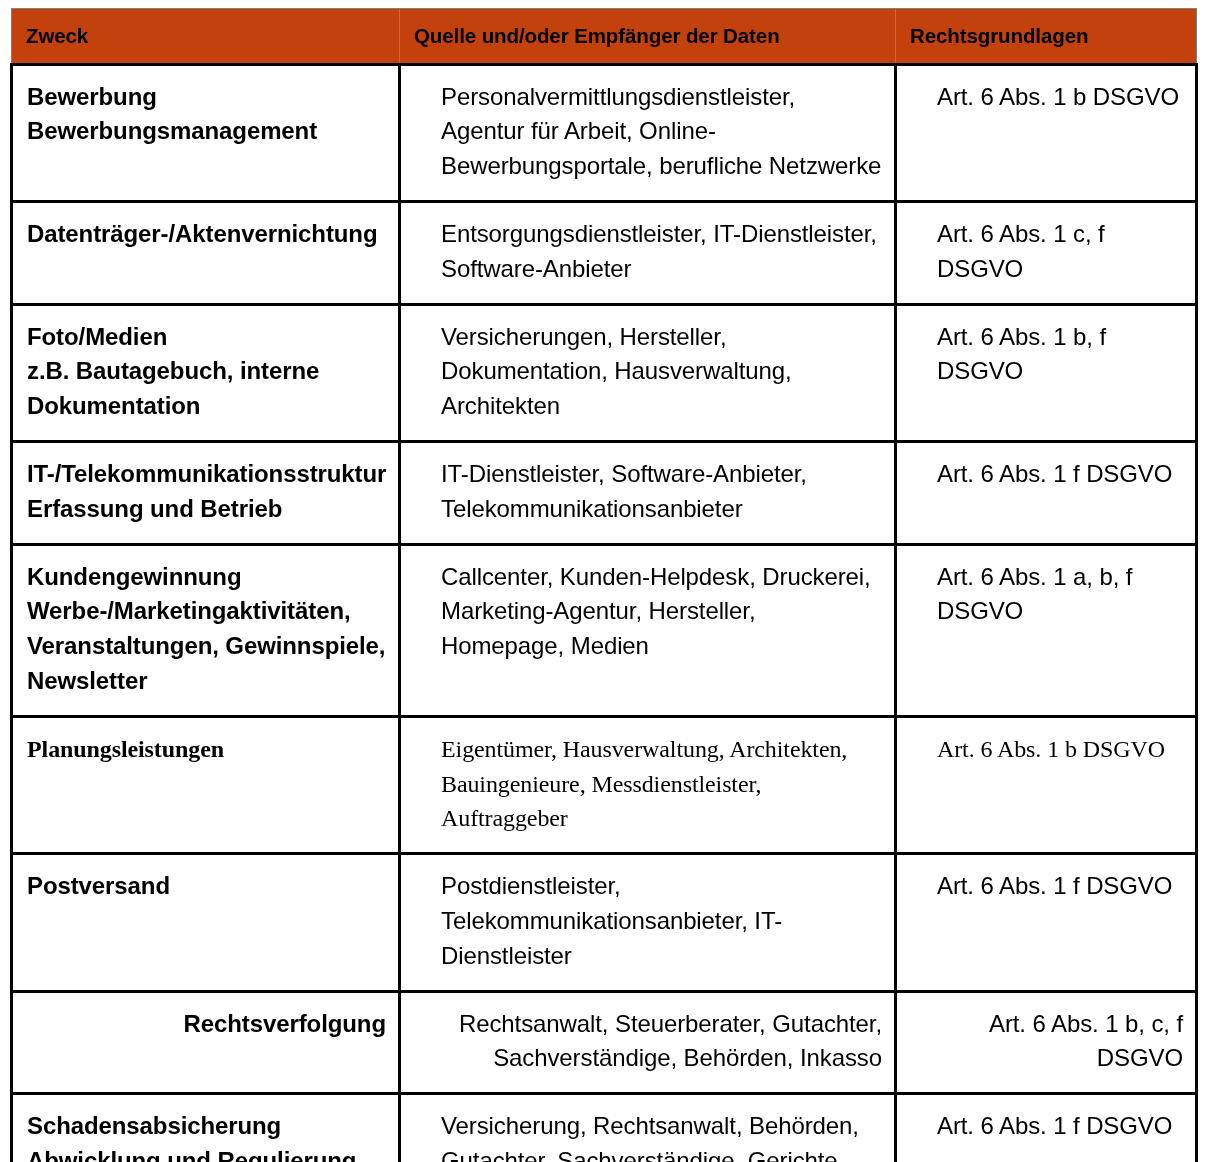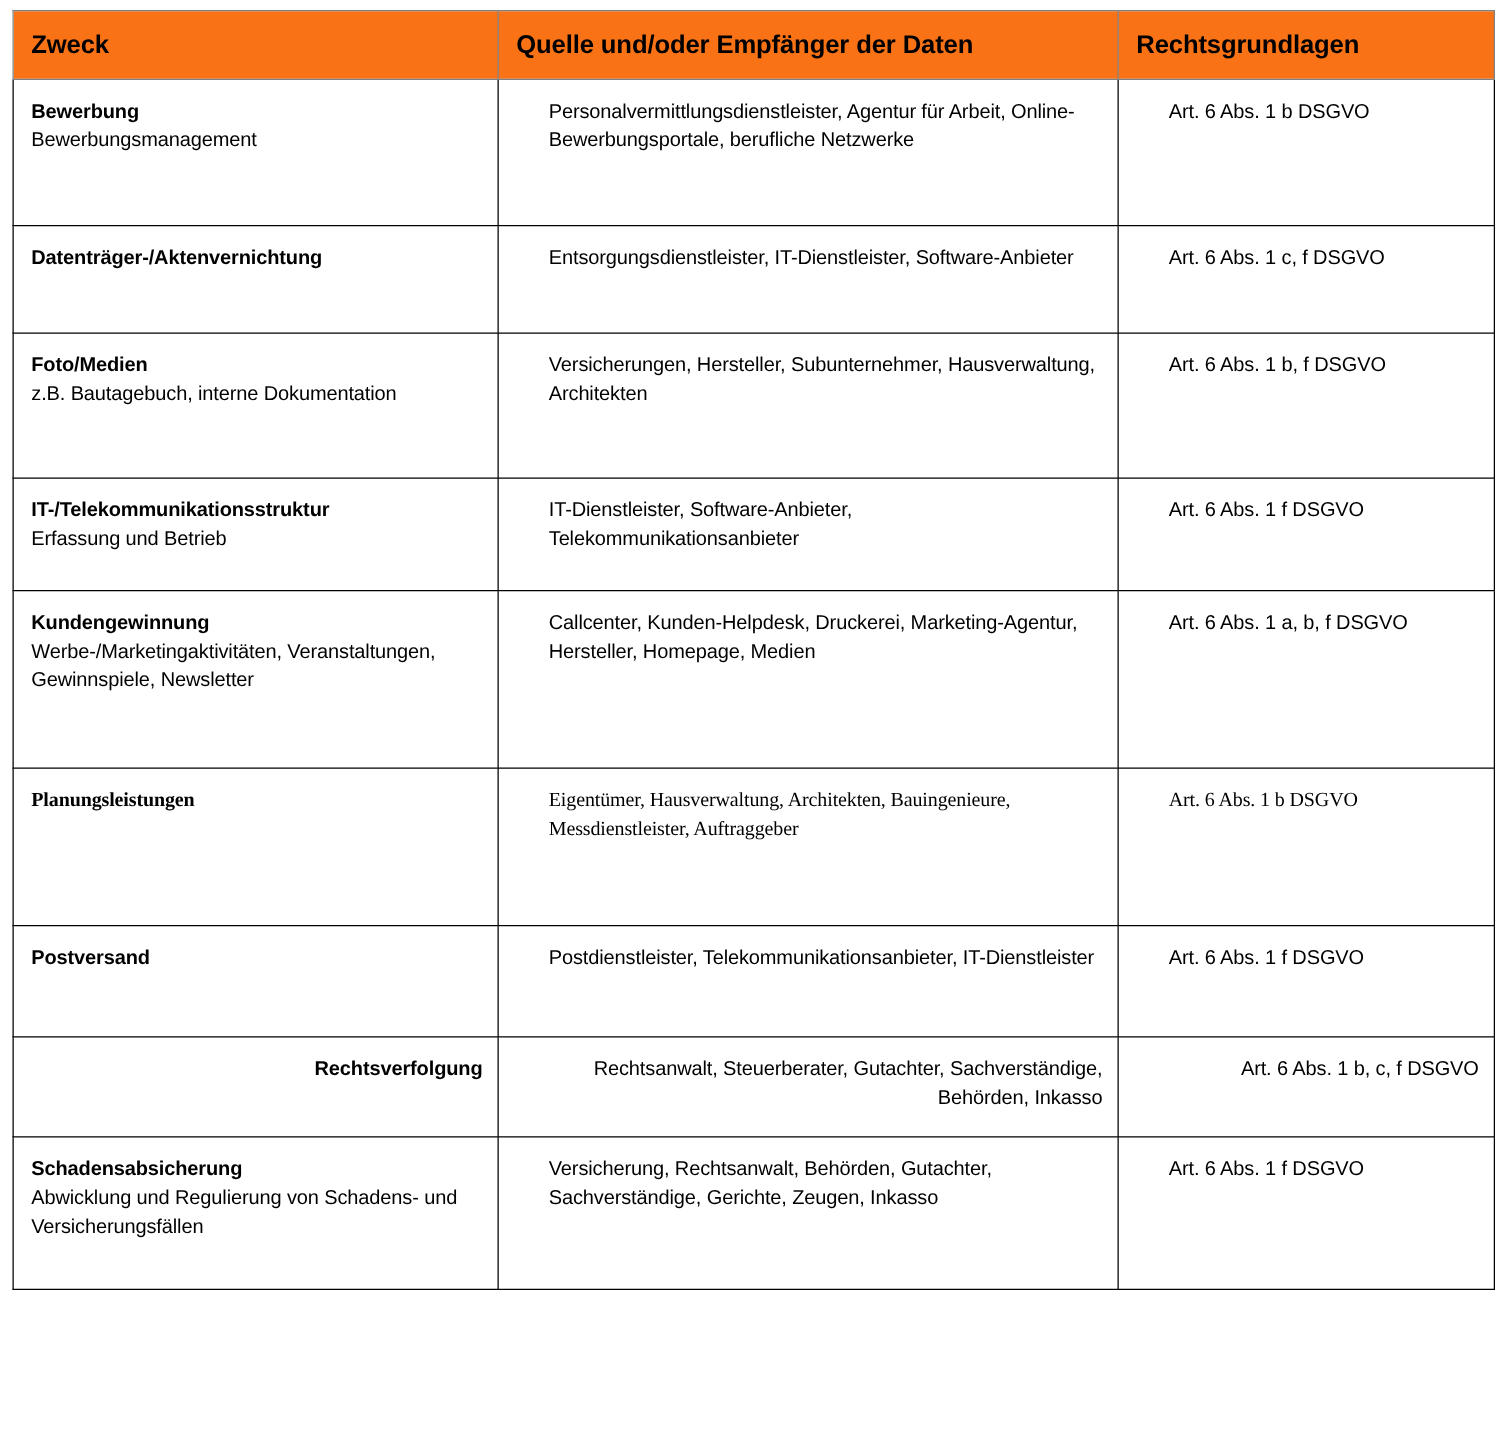--- a/index.html
+++ b/index.html
@@ -29,50 +29,50 @@
     border-collapse: collapse;
     table-layout: fixed;
     border: 1px solid #808080;
   }
 
   table.purpose-table col.col-zweck   { width: 388px; }
   table.purpose-table col.col-quelle  { width: 496px; }
   table.purpose-table col.col-recht   { width: 301px; }
 
   thead th {
-    background: #f97316;
+    background: #c2410c;
     border: 1px solid #808080;
     text-align: left;
     vertical-align: middle;
     font-size: 20.5px;
     font-weight: bold;
     line-height: 1.25;
     padding: 14px 12px 14px 14px;
     height: 53px;
     box-sizing: border-box;
     letter-spacing: -0.1px;
     margin-top: 32px;
   }
 
   tbody td {
-    border: 1px solid #000000;
+    border: 3px solid #000000;
     vertical-align: top;
-    font-size: 16px;
+    font-size: 24px;
     line-height: 1.45;
     padding: 14px 12px 16px 14px;
     box-sizing: border-box;
     letter-spacing: -0.1px;
   }
 
   tbody td.cell-zweck .zweck-title {
     font-weight: bold;
     display: block;
   }
   tbody td.cell-zweck .zweck-sub {
-    font-weight: normal;
+    font-weight: bold;
     display: block;
   }
   tbody td.cell-zweck .zweck-sub:empty { display: none; }
 
   tbody td.cell-quelle,
   tbody td.cell-recht {
     font-weight: normal;
     padding-left: 40px;
   }
 
@@ -123,21 +123,21 @@
         </td>
         <td class="cell-quelle">Entsorgungsdienstleister, IT-Dienstleister, Software-Anbieter</td>
         <td class="cell-recht">Art. 6 Abs. 1 c, f DSGVO</td>
       </tr>
 
       <tr data-row="2">
         <td class="cell-zweck">
           <span class="zweck-title">Foto/Medien</span>
           <span class="zweck-sub">z.B. Bautagebuch, interne Dokumentation</span>
         </td>
-        <td class="cell-quelle">Versicherungen, Hersteller, Subunternehmer, Hausverwaltung, Architekten</td>
+        <td class="cell-quelle">Versicherungen, Hersteller, Dokumentation, Hausverwaltung, Architekten</td>
         <td class="cell-recht">Art. 6 Abs. 1 b, f DSGVO</td>
       </tr>
 
       <tr data-row="3">
         <td class="cell-zweck">
           <span class="zweck-title">IT-/Telekommunikationsstruktur</span>
           <span class="zweck-sub">Erfassung und Betrieb</span>
         </td>
         <td class="cell-quelle">IT-Dienstleister, Software-Anbieter, Telekommunikationsanbieter</td>
         <td class="cell-recht">Art. 6 Abs. 1 f DSGVO</td>

